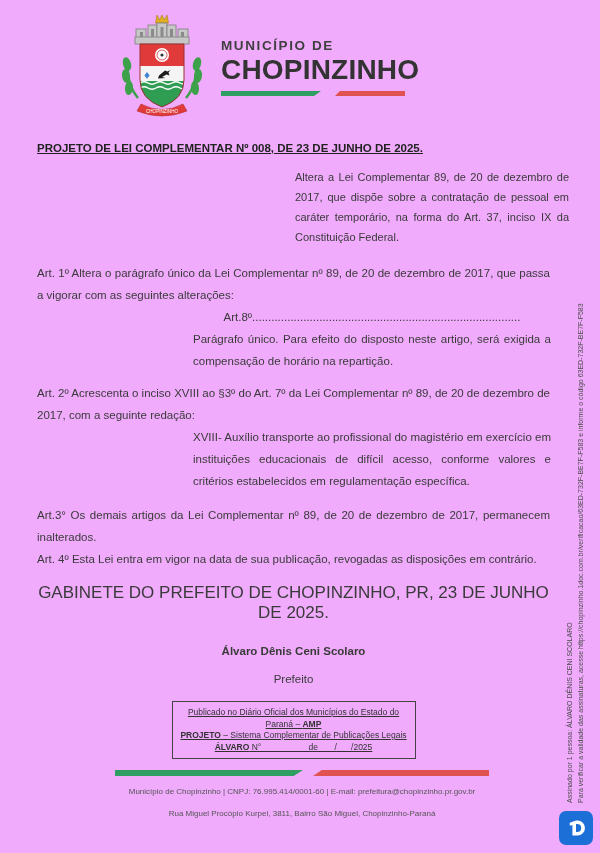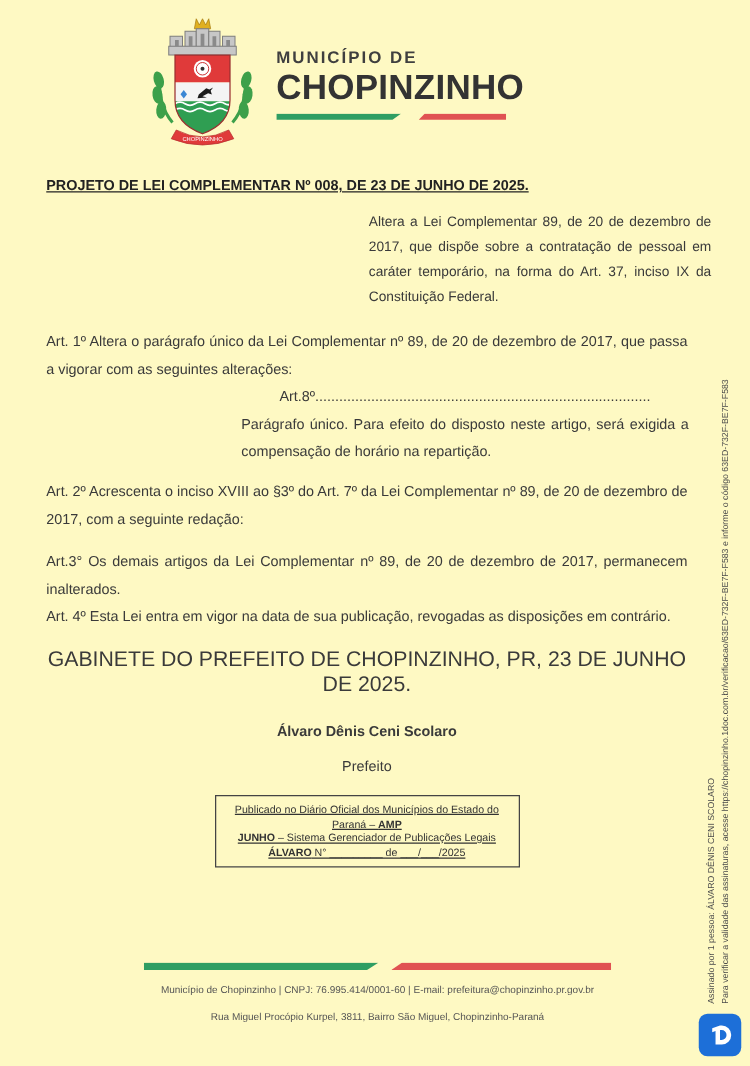--- a/index.html
+++ b/index.html
@@ -1,20 +1,20 @@
 <!DOCTYPE html>
 <html><head>
 <meta charset="utf-8">
 <style>
   * { margin:0; padding:0; box-sizing:border-box; }
   html,body { background:#ffffff; }
   .page {
     position:relative;
     width:600px; height:853px;
-    background:#fef9c3;
+    background:#f0abfc;
     font-family:"Liberation Sans", sans-serif;
     color:#3a3a3a;
     overflow:hidden;
   }
 
   
   .header { display:flex; align-items:flex-start; margin:12px 0 0 116px; gap:13px; }
   .crest { flex:0 0 auto; }
   .logo-text { margin-top:27px; }
   .org-small {
@@ -170,36 +170,37 @@
   <div class="content">
     <div class="doc-title">PROJETO DE LEI COMPLEMENTAR Nº 008, DE 23 DE JUNHO DE 2025.</div>
 
     <div class="epigraph">Altera a Lei Complementar 89, de 20 de dezembro de 2017, que dispõe sobre a contratação de pessoal em caráter temporário, na forma do Art. 37, inciso IX da Constituição Federal.</div>
 
     <p class="para mt15">Art. 1º Altera o parágrafo único da Lei Complementar nº 89, de 20 de dezembro de 2017, que passa a vigorar com as seguintes alterações:</p>
     <p class="quote dots">Art.8º....................................................................................</p>
     <p class="quote">Parágrafo único. Para efeito do disposto neste artigo, será exigida a compensação de horário na repartição.</p>
 
     <p class="para mt10">Art. 2º Acrescenta o inciso XVIII ao §3º do Art. 7º da  Lei Complementar nº 89, de 20 de dezembro de 2017, com a seguinte redação:</p>
+    <p class="quote">XVIII- Auxílio transporte ao profissional do magistério em exercício em instituições educacionais de difícil acesso, conforme valores e critérios estabelecidos em regulamentação específica.</p>
 
     <p class="para mt12">Art.3° Os demais artigos da Lei Complementar nº 89, de 20 de dezembro de 2017, permanecem inalterados.</p>
     <p class="para">Art. 4º Esta Lei entra em vigor na data de sua publicação, revogadas as disposições em contrário.</p>
 
     <p class="gabinete">GABINETE DO PREFEITO DE CHOPINZINHO, PR, 23 DE JUNHO DE 2025.</p>
 
     <p class="sig-name">Álvaro Dênis Ceni Scolaro</p>
     <p class="sig-role">Prefeito</p>
 
     <div class="pubbox">
       <div>
         <span>Publicado no Diário Oficial dos Municípios do Estado do</span><br>
         <span>Paraná – </span><b>AMP</b>
       </div>
       <div>
-        <b>JUNHO</b><span> – Sistema Gerenciador de Publicações Legais</span>
+        <b>PROJETO</b><span> – Sistema Complementar de Publicações Legais</span>
       </div>
       <div>
         <b>ÁLVARO</b><span> N° _________ de ___/___/2025</span>
       </div>
     </div>
   </div>
 
   <div class="footer">
     <div class="footer-stripes">
       <div class="f-stripe-green"></div>

